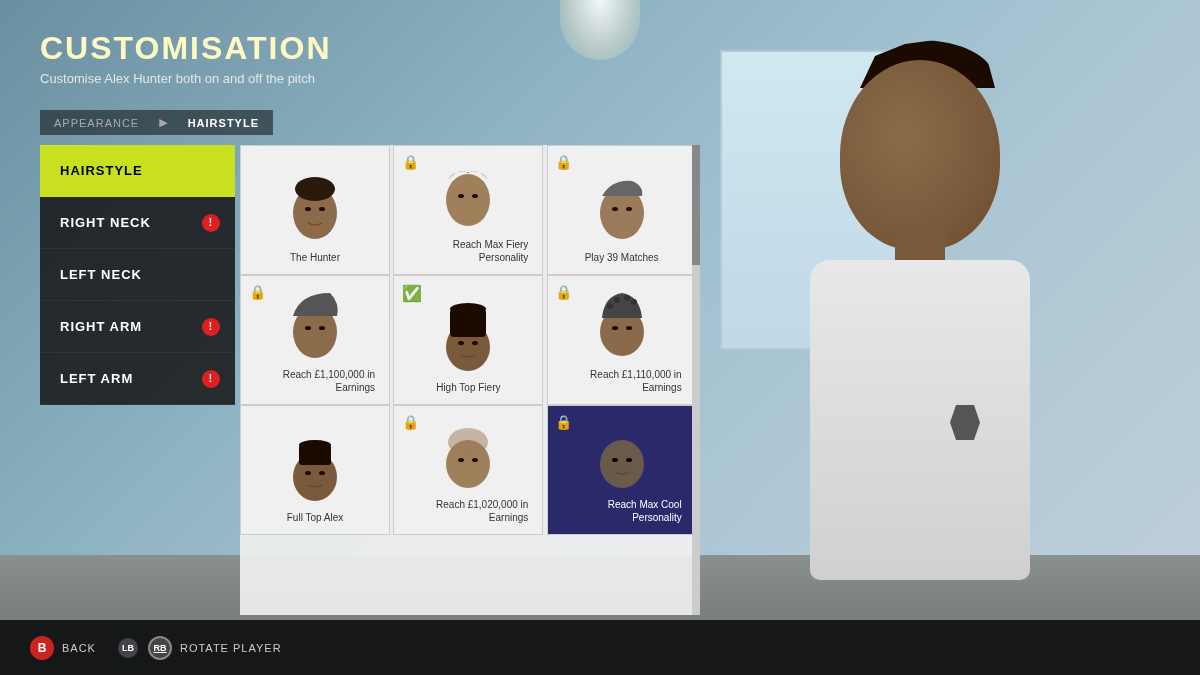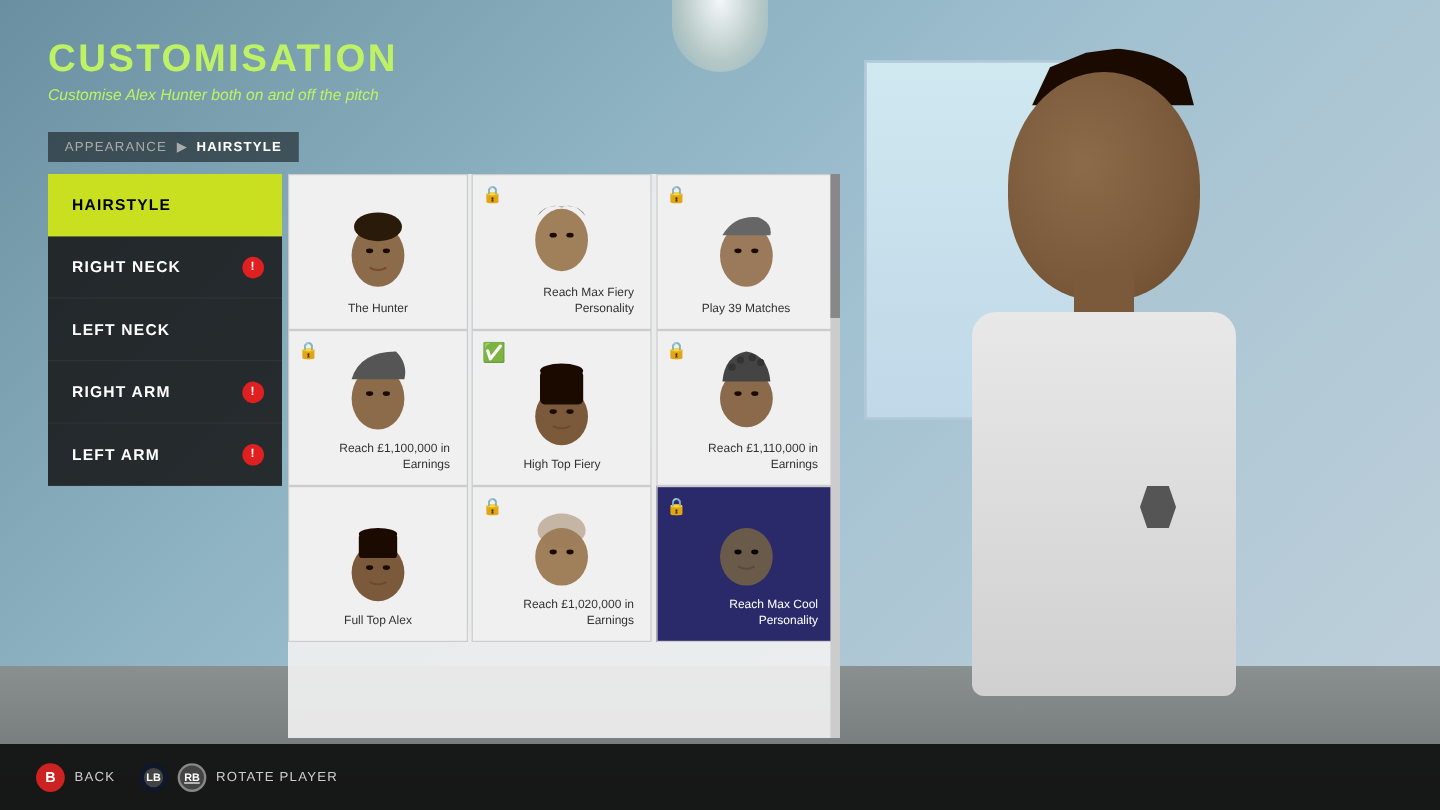--- a/index.html
+++ b/index.html
@@ -124,41 +124,40 @@
 
     
     .title-section {
       position: absolute;
       top: 30px;
       left: 40px;
     }
     .title-main {
       font-size: 32px;
       font-weight: 900;
-      color: #bef264;
+      color: #fef9c3;
       text-transform: uppercase;
       letter-spacing: 2px;
     }
     .title-sub {
       font-size: 13px;
-      color: #bef264;
+      color: #e5e5e5;
       margin-top: 4px;
-      font-style: italic;
     }
 
     
     .breadcrumb {
       position: absolute;
       top: 110px;
       left: 40px;
       display: flex;
       align-items: center;
       background: rgba(0,0,0,0.5);
       padding: 6px 14px;
-      gap: 8px;
+      gap: 20px;
     }
     .breadcrumb-item {
       font-size: 11px;
       color: #aaa;
       text-transform: uppercase;
       letter-spacing: 1px;
     }
     .breadcrumb-item.active {
       color: #ffffff;
       font-weight: bold;
@@ -312,21 +311,21 @@
       height: 24px;
       border-radius: 50%;
       display: flex;
       align-items: center;
       justify-content: center;
       font-size: 12px;
       font-weight: bold;
       color: white;
     }
     .btn-b { background: #cc2222; }
-    .btn-lb { background: #444; border: 4px solid #0f172a; font-size: 10px; }
+    .btn-lb { background: #444; border: 2px solid #0f172a; font-size: 10px; }
     .btn-rb { background: #444; border: 2px solid #888; font-size: 10px; }
     .btn-label {
       font-size: 11px;
       color: #cccccc;
       text-transform: uppercase;
       letter-spacing: 1px;
     }
 
     
     .face-svg {

